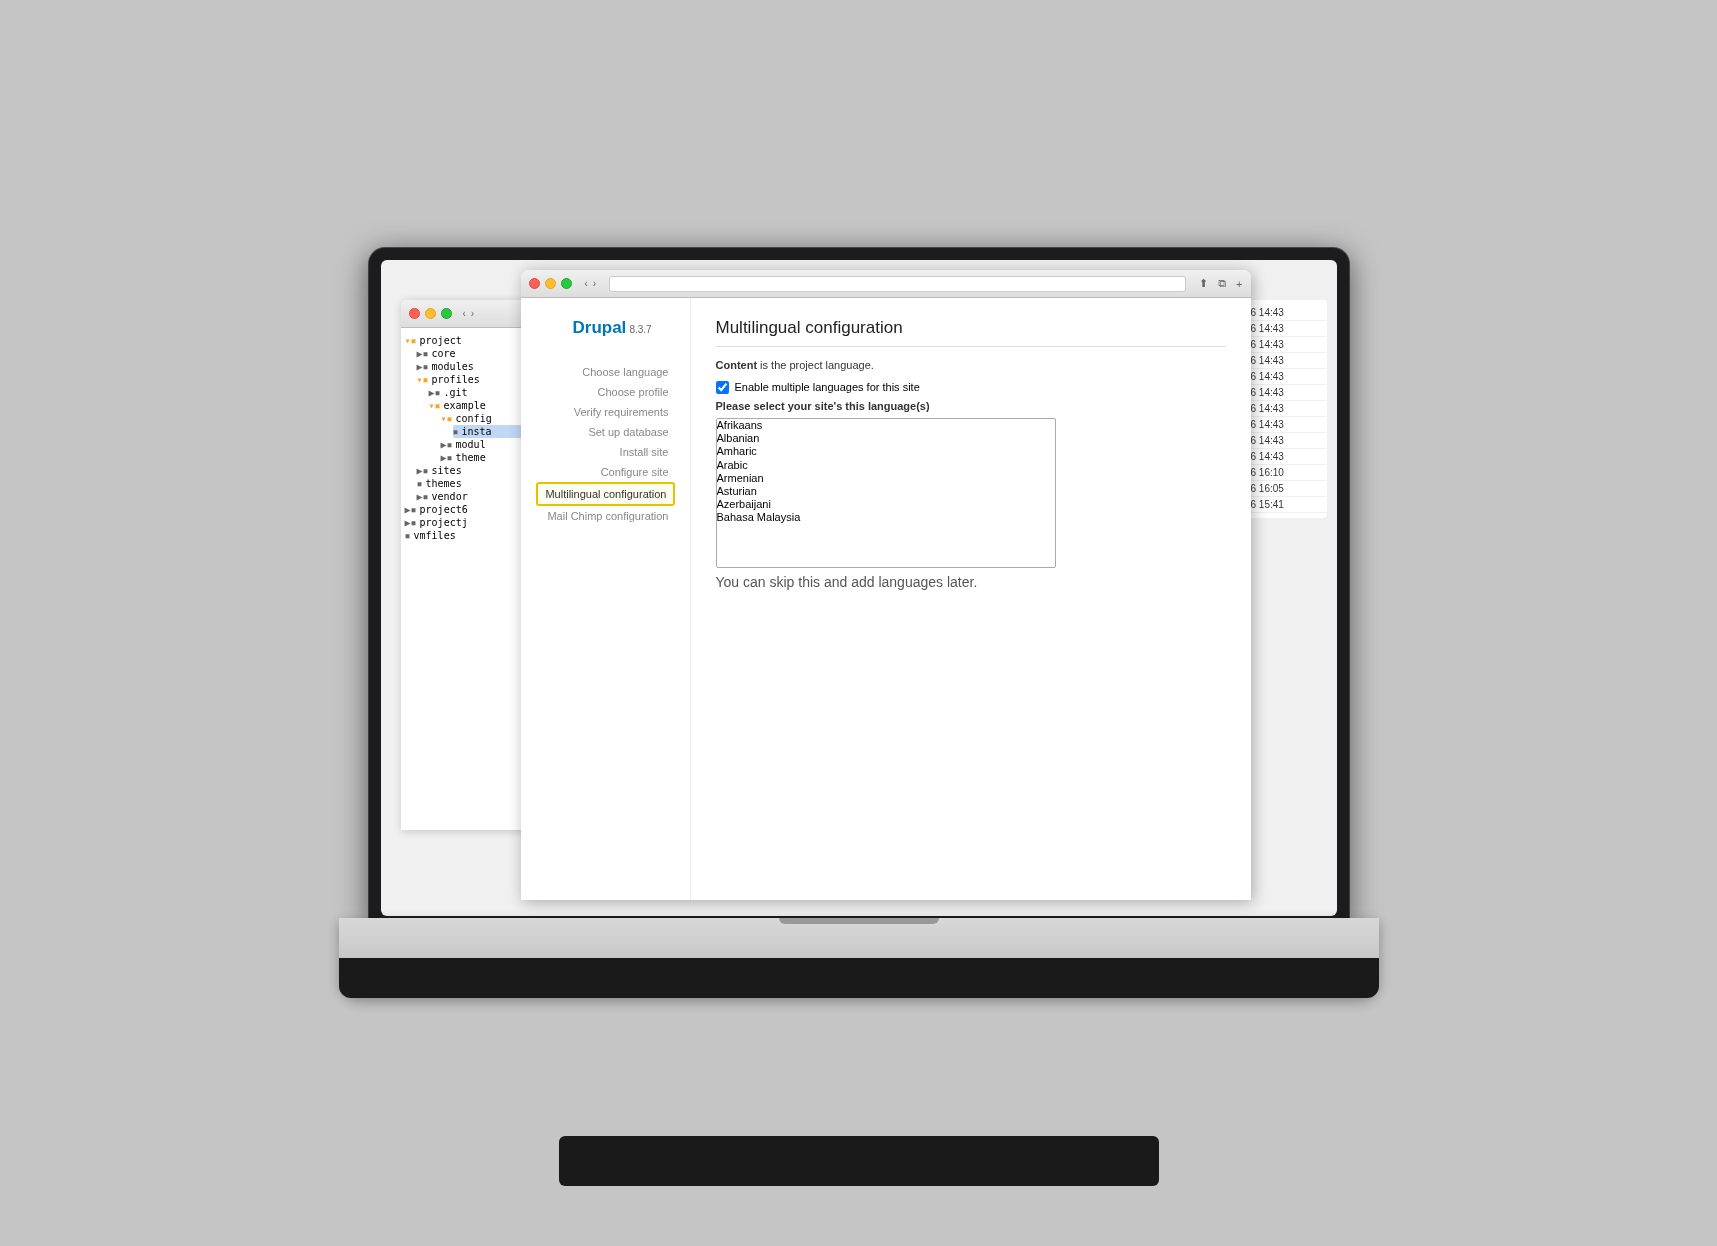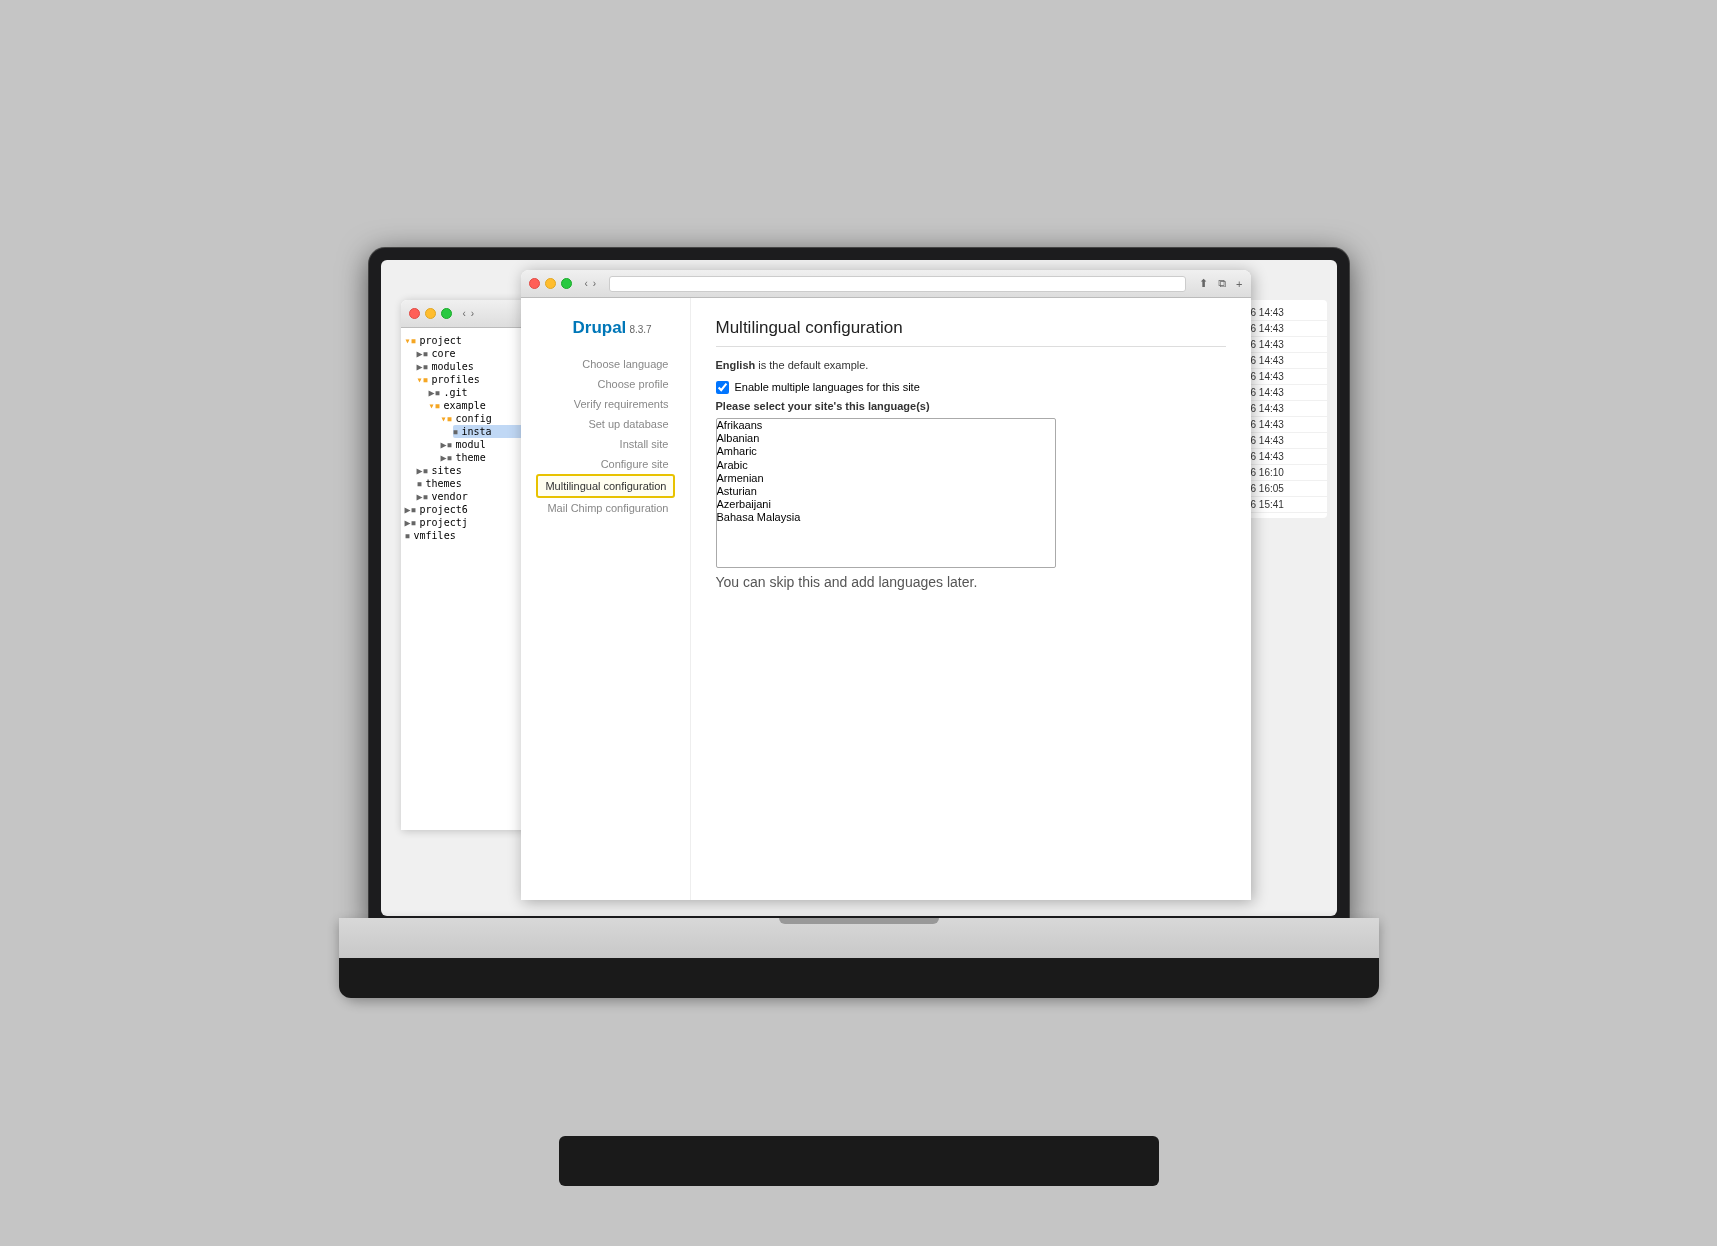--- a/index.html
+++ b/index.html
@@ -179,21 +179,21 @@
     }
 
     .side-nav {
       width: 170px;
       padding: 20px 15px;
       border-right: 1px solid #eee;
       flex-shrink: 0;
     }
 
     .drupal-brand {
-      margin-bottom: 16px;
+      margin-bottom: 24px;
       padding-left: 37px;
     }
 
     .drupal-name {
       font-size: 17px;
       font-weight: bold;
       color: #0077b8;
     }
 
     .drupal-ver {
@@ -413,21 +413,21 @@
                 <li class="step-item">Install site</li>
                 <li class="step-item">Configure site</li>
                 <li class="step-item active-step">Multilingual configuration</li>
                 <li class="step-item">Mail Chimp configuration</li>
               </ul>
             </div>
 
             <div class="main-content-area">
               <h2>Multilingual configuration</h2>
               <div class="lang-default">
-                <strong>English</strong> <span style="display:inline;">is the default example.</span>
+                <strong>Content</strong> <span style="display:inline;">is the project language.</span>
               </div>
               <div class="check-row">
                 <input type="checkbox" checked="" style="">
                 <label>Enable multiple languages for this site</label>
               </div>
               <div class="select-label">Please select your site's this language(s)</div>
               <select class="lang-list" multiple="">
                 <option>Afrikaans</option>
                 <option>Albanian</option>
                 <option>Amharic</option>

